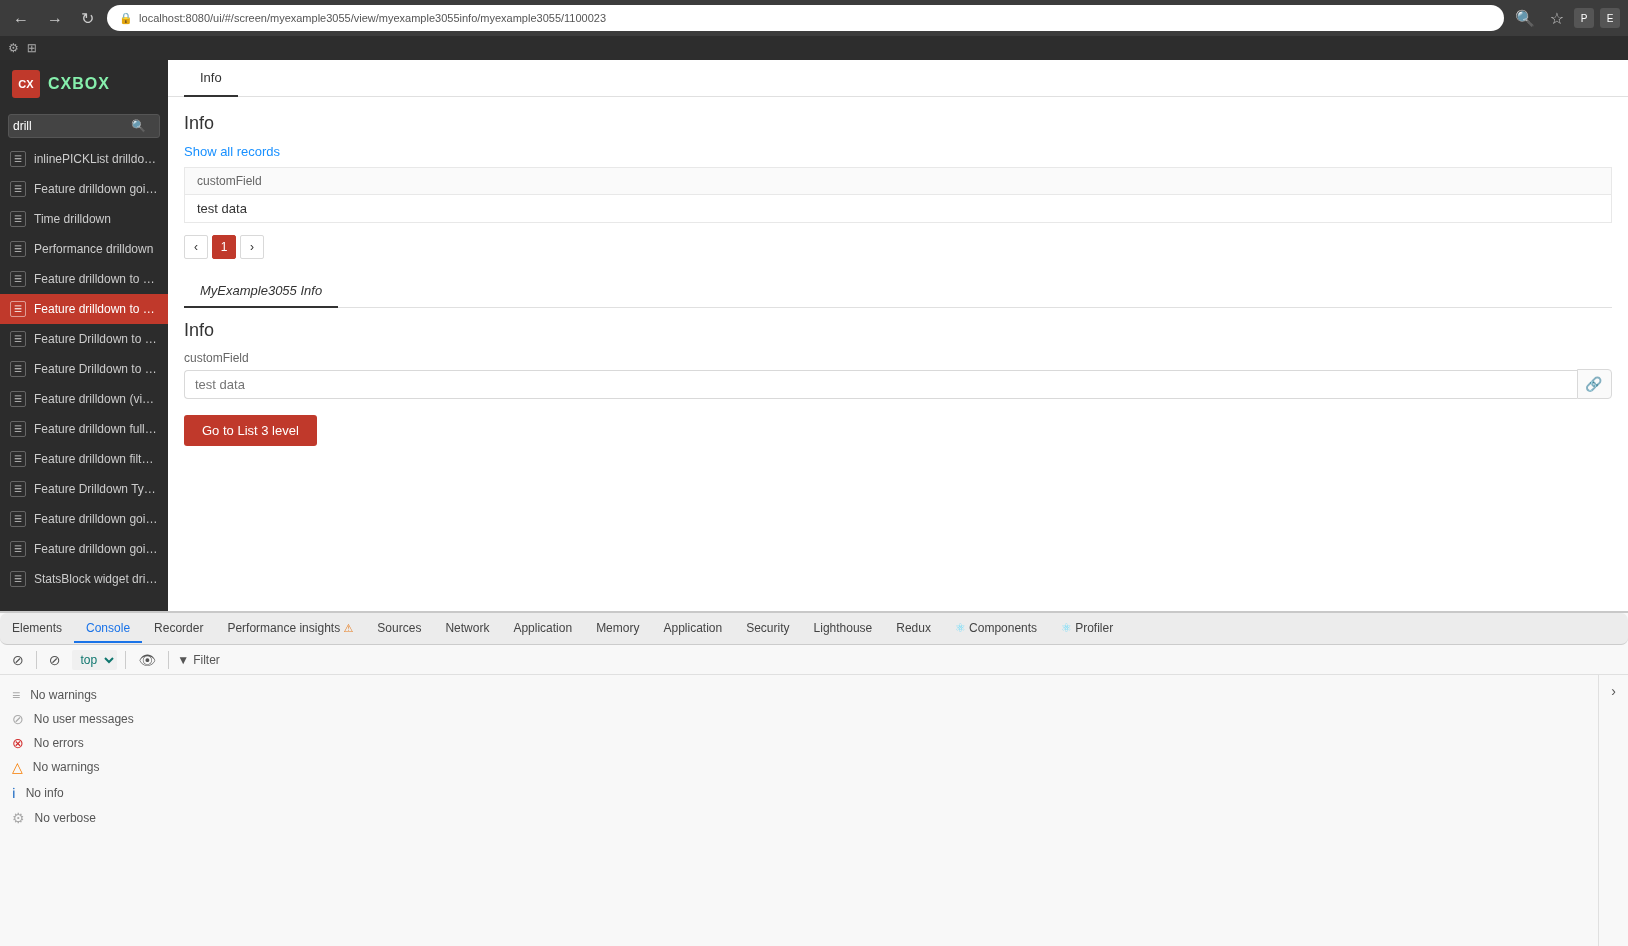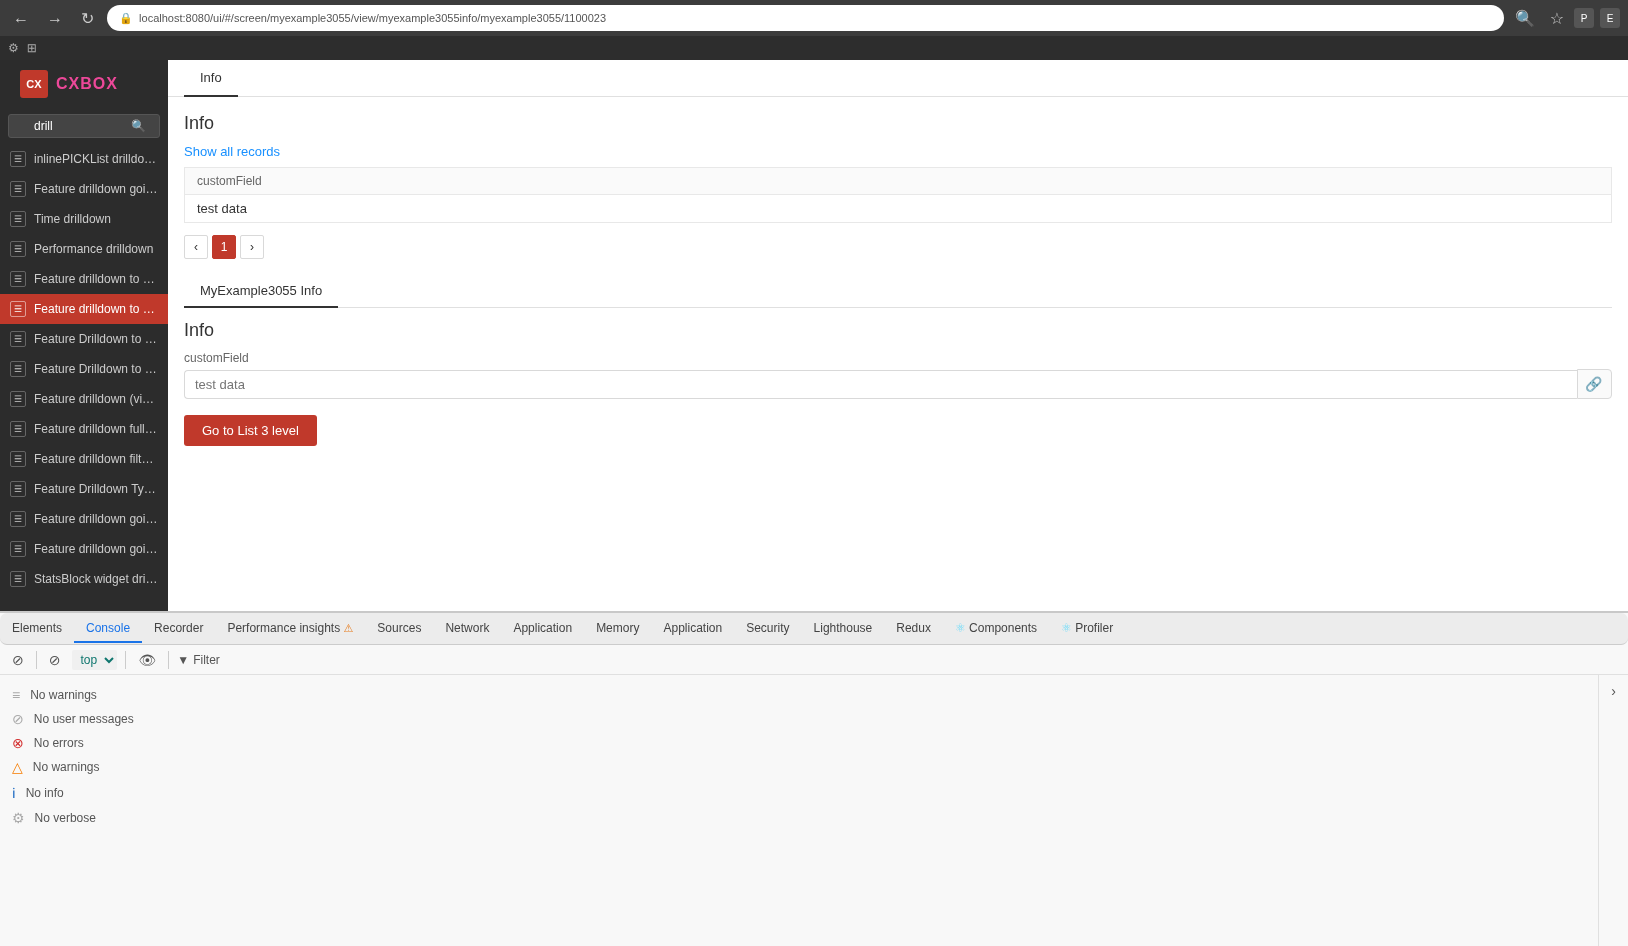--- a/index.html
+++ b/index.html
@@ -17,22 +17,22 @@
     
     .ext-bar { background: #2d2d2d; padding: 2px 8px; display: flex; align-items: center; gap: 8px; height: 24px; }
     .ext-icon { font-size: 12px; color: #aaa; cursor: pointer; }
 
     
     .app-layout { display: flex; flex: 1; overflow: hidden; background: white; }
 
     
     .sidebar { width: 168px; background: #2c2c2c; display: flex; flex-direction: column; overflow: hidden; flex-shrink: 0; }
     .sidebar-logo { padding: 10px 12px; background: #2c2c2c; display: flex; align-items: center; gap: 8px; }
-    .logo-box { background: #c0392b; color: white; font-weight: bold; font-size: 11px; width: 28px; height: 28px; display: flex; align-items: center; justify-content: center; border-radius: 3px; margin-left: 8px; }
-    .logo-text { color: #ec4899; font-size: 16px; font-weight: 600; letter-spacing: 1px; }
+    .logo-box { background: #c0392b; color: white; font-weight: bold; font-size: 11px; width: 28px; height: 28px; display: flex; align-items: center; justify-content: center; border-radius: 3px; }
+    .logo-text { color: #86efac; font-size: 16px; font-weight: 600; letter-spacing: 1px; }
     .sidebar-search { padding: 6px 8px; }
     .sidebar-search input { width: 100%; background: #444; border: 1px solid #555; border-radius: 3px; padding: 4px 24px 4px 8px; color: white; font-size: 12px; outline: none; }
     .sidebar-search input::placeholder { color: #aaa; }
     .search-icon-wrap { position: relative; }
     .search-icon-inside { position: absolute; right: 14px; top: 50%; transform: translateY(-50%); color: #aaa; font-size: 12px; }
     .sidebar-items { flex: 1; overflow-y: auto; }
     .sidebar-items::-webkit-scrollbar { width: 4px; }
     .sidebar-items::-webkit-scrollbar-thumb { background: #555; }
     .sidebar-item { display: flex; align-items: center; gap: 8px; padding: 7px 10px; cursor: pointer; color: #ccc; font-size: 12px; }
     .sidebar-item.active { background: #c0392b; color: white; }
@@ -48,21 +48,21 @@
 
     .main-body { flex: 1; overflow-y: auto; padding: 16px; }
     .section-title { font-size: 18px; font-weight: 500; color: #333; margin-bottom: 10px; }
     .show-all-link { color: #1890ff; font-size: 13px; cursor: pointer; margin-bottom: 8px; display: inline-block; }
     .table-header-row { background: #fafafa; border: 1px solid #e8e8e8; border-bottom: none; padding: 6px 12px; font-size: 12px; color: #666; }
     .table-data-row { border: 1px solid #e8e8e8; padding: 6px 12px; font-size: 13px; color: #333; margin-bottom: 0; }
     .pagination { display: flex; align-items: center; gap: 4px; margin: 12px 0; }
     .page-btn { width: 24px; height: 24px; border: 1px solid #d9d9d9; background: white; cursor: pointer; border-radius: 2px; display: flex; align-items: center; justify-content: center; font-size: 12px; color: #333; }
     .page-btn.active { background: #c0392b; color: white; border-color: #c0392b; }
 
-    .sub-tabs { border-bottom: 1px solid #e0e0e0; display: flex; margin: 16px 0 12px; }
+    .sub-tabs { border-bottom: 1px solid #e0e0e0; display: flex; margin: 16px 0 12px; font-style: italic; }
     .sub-tab { padding: 8px 16px; cursor: pointer; font-size: 13px; color: #555; border-bottom: 2px solid transparent; margin-bottom: -1px; }
     .sub-tab.active { color: #333; border-bottom-color: #333; font-weight: 500; }
 
     .form-section { margin-top: 8px; }
     .form-label { font-size: 12px; color: #666; margin-bottom: 4px; }
     .form-input-wrap { display: flex; align-items: center; gap: 0; }
     .form-input { flex: 1; border: 1px solid #d9d9d9; border-right: none; border-radius: 4px 0 0 4px; padding: 6px 10px; font-size: 13px; color: #333; outline: none; background: white; }
     .form-input-suffix { border: 1px solid #d9d9d9; border-radius: 0 4px 4px 0; padding: 6px 8px; background: #fafafa; color: #aaa; cursor: pointer; font-size: 14px; }
     .go-btn { margin-top: 16px; background: #c0392b; color: white; border: none; border-radius: 3px; padding: 8px 18px; font-size: 13px; cursor: pointer; font-weight: 500; }
 
@@ -118,21 +118,21 @@
 
 <div class="app-layout">
 
   <div class="sidebar">
     <div class="sidebar-logo">
       <div class="logo-box">CX</div>
       <span class="logo-text">CXBOX</span>
     </div>
     <div class="sidebar-search">
       <div class="search-icon-wrap">
-        <input type="text" style="width: 100%; background: rgb(68, 68, 68); border: 1px solid rgb(85, 85, 85); border-radius: 3px; padding: 4px 24px 4px 25px; color: white; font-size: 12px; outline: none;" placeholder="drill" value="drill">
+        <input type="text" style="width: 100%; background: rgb(68, 68, 68); border: 1px solid rgb(85, 85, 85); border-radius: 3px; padding: 4px 24px 4px 4px; color: white; font-size: 12px; outline: none;" placeholder="drill" value="drill">
         <span class="search-icon-inside">🔍</span>
       </div>
     </div>
     <div class="sidebar-items">
 
     <div class="sidebar-item">
           <div class="sidebar-item-icon">☰</div>
           <span class="sidebar-item-label">inlinePICKList drilldown</span>
         </div>
         <div class="sidebar-item">

